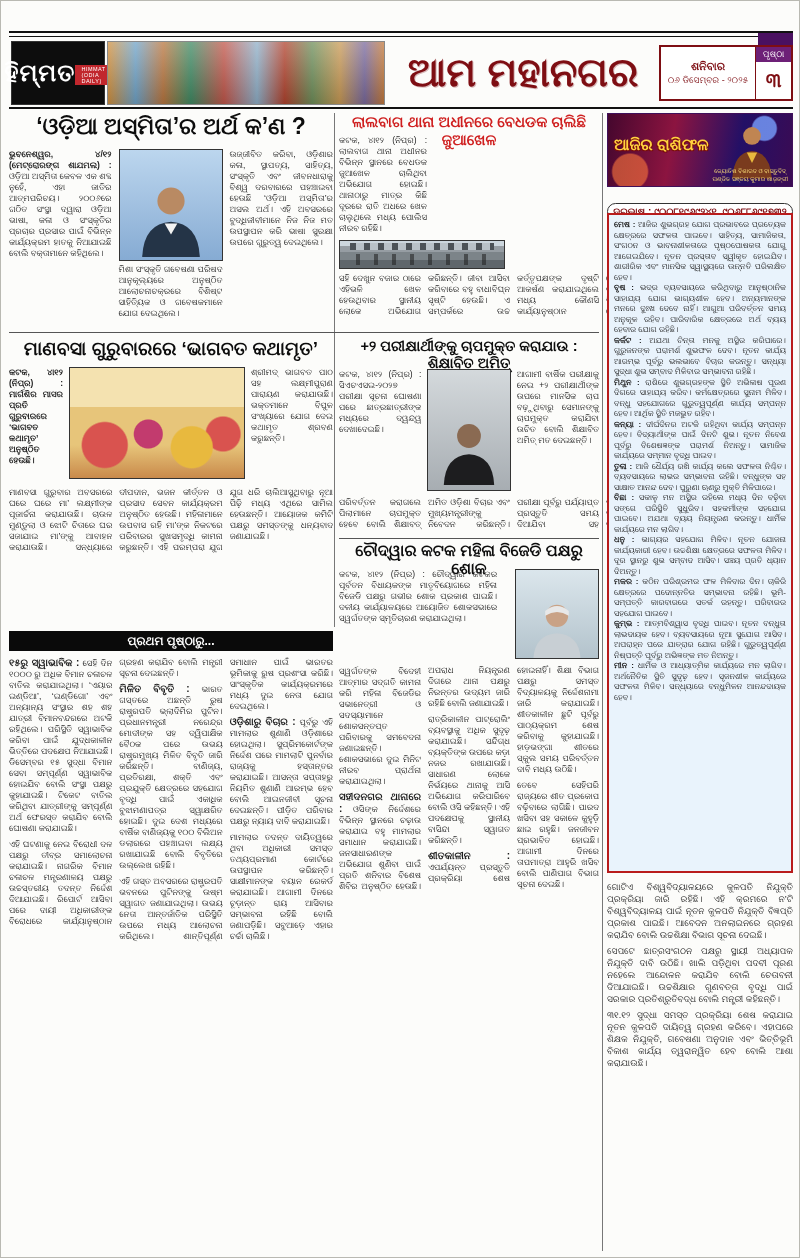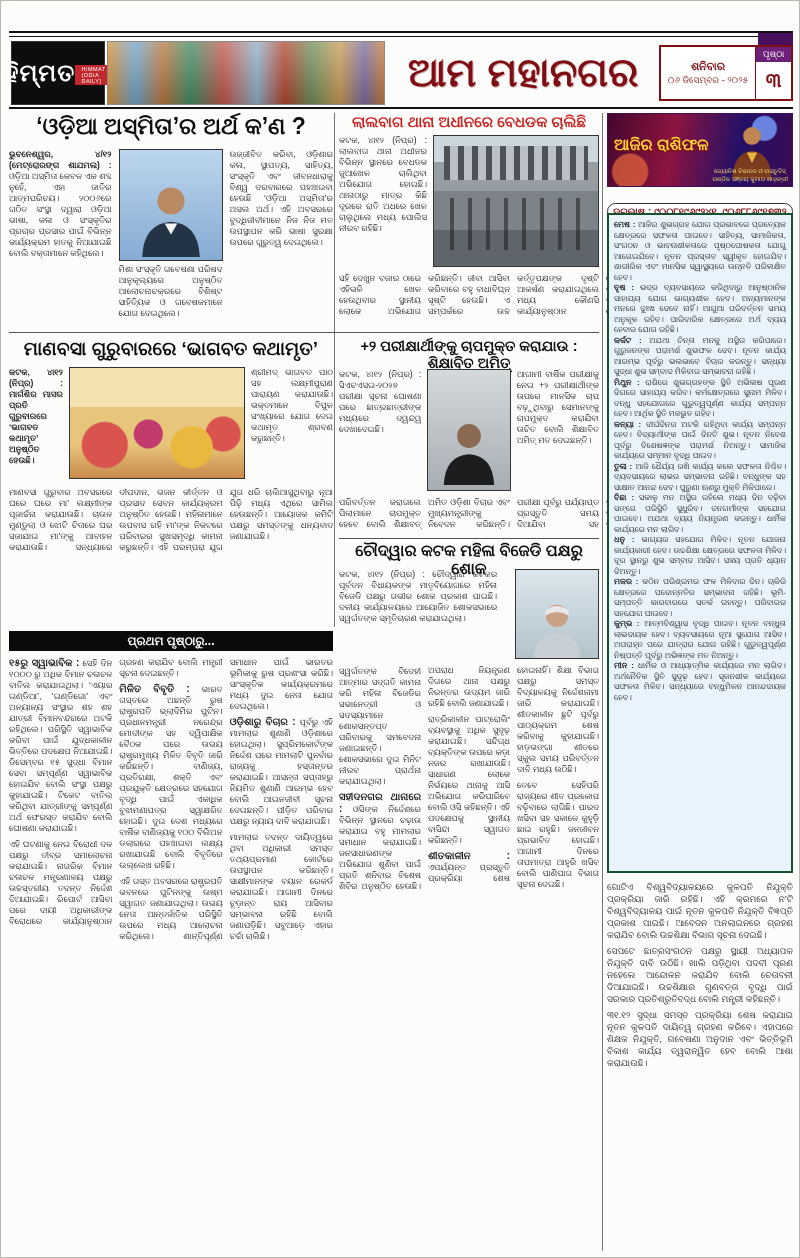--- a/index.html
+++ b/index.html
@@ -76,21 +76,21 @@
       radial-gradient(circle at 12% 80%, rgba(255,120,60,.6) 0 10%, transparent 11%),
       linear-gradient(100deg,#45072e,#8c1440 35%,#231066 70%,#3b0b53); }
   .astro-title { position:absolute; left:6px; top:22px; font-size:16px; font-weight:bold; color:#ffd23f;
     text-shadow:1px 1px 0 #7a0d0d, -1px 1px 0 #7a0d0d; }
   .astro-cred { position:absolute; right:4px; bottom:3px; text-align:center; color:#ffe27a; font-size:6px; line-height:8px; }
   .astro-fig { position:absolute; right:14px; top:6px; }
   .phone-pill { left:606px; top:202px; width:186px; height:17px; background:#fff; border:1.5px solid #333;
     border-radius:9px; display:flex; align-items:center; justify-content:center;
     font-size:10px; font-weight:bold; color:#7e0e13; }
   .rashi-box { left:606px; top:212px; width:186px; height:660px; background:#e9f3fc;
-    border:2px solid #14532d; padding:5px 5px; overflow:hidden; }
+    border:2px solid #b91c1c; padding:5px 5px; overflow:hidden; }
   .rashi-box .bt { font-size:8px; line-height:10.5px; }
   .sign { font-weight:bold; }
   .right-bottom { left:606px; top:880px; width:186px; height:370px; overflow:hidden; }
   .right-bottom .bt { font-size:9px; line-height:12px; }
 
   
   .fp-banner { left:8px; top:630px; width:324px; height:20px; background:#0a0a0a; color:#fff;
     display:flex; align-items:center; justify-content:center; font-weight:bold; font-size:12px; }
 </style>
 </head>
@@ -137,21 +137,21 @@
           <path d="M14 100 Q16 58 50 56 Q84 58 86 100 Z" fill="#243447"></path>
           <path d="M42 58 L50 72 L58 58 Z" fill="#f2f2f2"></path>
         </svg>
       </div>
       <div class="bt" style="margin-top:3px;">ମିଶା ସଂସ୍କୃତି ଗବେଷଣା ପରିଷଦ ଆନୁକୂଲ୍ୟରେ ଅନୁଷ୍ଠିତ ଆଲୋଚନାଚକ୍ରରେ ବିଶିଷ୍ଟ ସାହିତ୍ୟିକ ଓ ଗବେଷକମାନେ ଯୋଗ ଦେଇଥିଲେ।</div>
     </div>
     <div class="bt" style="width:104px;">ଉଜ୍ଜୀବିତ କରିବା, ଓଡ଼ିଶାର କଳା, ସ୍ଥାପତ୍ୟ, ସାହିତ୍ୟ, ସଂସ୍କୃତି ଏବଂ ଜୀବନଧାରାକୁ ବିଶ୍ୱ ଦରବାରରେ ପହଞ୍ଚାଇବା ହେଉଛି ‘ଓଡ଼ିଆ ଅସ୍ମିତା’ର ଅସଲ ଅର୍ଥ। ଏହି ଅବସରରେ ବୁଦ୍ଧିଜୀବୀମାନେ ନିଜ ନିଜ ମତ ଉପସ୍ଥାପନ କରି ଭାଷା ସୁରକ୍ଷା ଉପରେ ଗୁରୁତ୍ୱ ଦେଇଥିଲେ।</div>
   </div>
 
   <div class="abs hl-red" style="left:338px;top:112px;width:260px;">ଲାଲବାଗ ଥାନା ଅଧୀନରେ ବେଧଡକ ଚାଲିଛି ଜୁଆଖେଳ</div>
-  <div class="abs" style="left:338px;top:134px;width:260px;height:134px;display:flex;gap:6px;">
+  <div class="abs" style="left:338px;top:134px;width:260px;height:134px;display:flex;gap:6px;flex-direction:column;">
     <div class="bt" style="width:88px;">କଟକ, ୪ା୧୨ (ନିପ୍ର) : ଲାଲବାଗ ଥାନା ଅଧୀନର ବିଭିନ୍ନ ସ୍ଥାନରେ ବେଧଡକ ଜୁଆଖେଳ ଚାଲିଥିବା ଅଭିଯୋଗ ହୋଇଛି। ଥାନାଠାରୁ ମାତ୍ର କିଛି ଦୂରରେ ରାତି ଅଧରେ ଖେଳ ଚାଲୁଥିଲେ ମଧ୍ୟ ପୋଲିସ ନୀରବ ରହିଛି।</div>
     <div class="photo ph-building" style="width:166px;height:132px;"></div>
   </div>
   <div class="abs bt cols3" style="left:338px;top:272px;width:260px;height:54px;">ସହି ଦେଖୁନ ବଜାର ଠାରେ ଏହିଭଳି ଖେଳ ହେଉଥିବାର ସ୍ଥାନୀୟ ଲୋକେ ଅଭିଯୋଗ କରିଛନ୍ତି। ଜୀବା ଆସିବା କରିବାରେ ବହୁ ବାଧାବିଘ୍ନ ସୃଷ୍ଟି ହେଉଛି। ଏ ସମ୍ପର୍କରେ ଉଚ୍ଚ କର୍ତ୍ତୃପକ୍ଷଙ୍କ ଦୃଷ୍ଟି ଆକର୍ଷଣ କରାଯାଇଥିଲେ ମଧ୍ୟ କୌଣସି କାର୍ଯ୍ୟାନୁଷ୍ଠାନ ହୋଇନାହିଁ। ତୁରନ୍ତ ଚଢ଼ାଉ କରି ଦୋଷୀଙ୍କୁ ଗିରଫ କରିବାକୁ ଦାବି ହୋଇଛି। ନଚେତ ଆନ୍ଦୋଳନ କରାଯିବ ବୋଲି ବାସିନ୍ଦା ଚେତାବନୀ ଦେଇଛନ୍ତି।</div>
 
   <div class="abs hl-m" style="left:8px;top:337px;width:324px;">ମାଣବସା ଗୁରୁବାରରେ ‘ଭାଗବତ କଥାମୃତ’</div>
   <div class="abs" style="left:8px;top:366px;width:324px;height:114px;display:flex;gap:6px;">
     <div class="bt byl" style="width:54px;">କଟକ, ୪ା୧୨ (ନିପ୍ର) : ମାର୍ଗଶିର ମାସର ପ୍ରତି ଗୁରୁବାରରେ ‘ଭାଗବତ କଥାମୃତ’ ଅନୁଷ୍ଠିତ ହେଉଛି।</div>
     <div class="photo ph-ritual" style="width:176px;height:112px;"></div>
     <div class="bt" style="width:82px;">ଶ୍ରୀମଦ୍ ଭାଗବତ ପାଠ ସହ ଲକ୍ଷ୍ମୀପୁରାଣ ପାରାୟଣ କରାଯାଉଛି। ଭକ୍ତମାନେ ବିପୁଳ ସଂଖ୍ୟାରେ ଯୋଗ ଦେଇ କଥାମୃତ ଶ୍ରବଣ କରୁଛନ୍ତି।</div>
@@ -217,21 +217,21 @@
   </div>
   <div class="abs phone-pill">ଦୂରଭାଷ : ୯୦୦୮୧୯୬୯୨୪୧, ୯୦୬୮୮୬୯୧୭୩୨</div>
 
   <div class="abs rashi-box">
     <div class="bt"><span class="sign">ମେଷ :</span> <span>ଆଜିର ଶୁଭଗ୍ରହ ଯୋଗ ପ୍ରଭାବରେ ପ୍ରତ୍ୟେକ କ୍ଷେତ୍ରରେ ସଫଳତା ପାଇବେ। ସାହିତ୍ୟ, ସାମାଜିକତା, ସଂଗଠନ ଓ ଭାବନାଶୀଳତାରେ ପୃଷ୍ଠପୋଷକତା ଯୋଗୁ ଆଗେଇଯିବେ। ନୂତନ ପ୍ରସ୍ତାବ ସ୍ୱୀକୃତ ହୋଇଯିବ। ଶାରୀରିକ ଏବଂ ମାନସିକ ସ୍ୱାସ୍ଥ୍ୟରେ ଉନ୍ନତି ପରିଲକ୍ଷିତ ହେବ।</span></div>
     <div class="bt"><span class="sign">ବୃଷ :</span> <span>ଭଦ୍ର ବ୍ୟବସାୟରେ କରିଥିବାରୁ ଆନୁଷ୍ଠାନିକ ସାହାଯ୍ୟ ଯୋଗ ଭାଗ୍ୟଶୀଳ ହେବ। ଅନ୍ୟମାନଙ୍କ ମନରେ ଦୁଃଖ ଦେବେ ନାହିଁ। ଆଗୁଆ ପରିବର୍ତ୍ତନ ସମୟ ଅନୁକୂଳ ରହିବ। ପାରିବାରିକ କ୍ଷେତ୍ରରେ ଅର୍ଥ ବ୍ୟୟ ହେବାର ଯୋଗ ରହିଛି।</span></div>
     <div class="bt"><span class="sign">କର୍କଟ :</span> <span>ଅଯଥା ଚିନ୍ତା ମନକୁ ଅସ୍ଥିର କରିପାରେ। ଗୁରୁଜନଙ୍କ ପରାମର୍ଶ ଶୁଭଫଳ ଦେବ। ନୂତନ କାର୍ଯ୍ୟ ଆରମ୍ଭ ପୂର୍ବରୁ ଭଲଭାବେ ବିଚାର କରନ୍ତୁ। ସନ୍ଧ୍ୟା ସୁଦ୍ଧା ଶୁଭ ସମ୍ବାଦ ମିଳିବାର ସମ୍ଭାବନା ରହିଛି।</span></div>
     <div class="bt"><span class="sign">ମିଥୁନ :</span> <span>ରାଶିରେ ଶୁଭଗ୍ରହଙ୍କ ସ୍ଥିତି ଅଭିଳାଷ ପୂରଣ ଦିଗରେ ସାହାଯ୍ୟ କରିବ। କର୍ମକ୍ଷେତ୍ରରେ ସୁନାମ ମିଳିବ। ବନ୍ଧୁ ସହଯୋଗରେ ଗୁରୁତ୍ୱପୂର୍ଣ୍ଣ କାର୍ଯ୍ୟ ସମ୍ପନ୍ନ ହେବ। ଆର୍ଥିକ ସ୍ଥିତି ମଜଭୁତ ରହିବ।</span></div>
     <div class="bt"><span class="sign">କନ୍ୟା :</span> <span>ଦୀର୍ଘଦିନର ଅଟକି ରହିଥିବା କାର୍ଯ୍ୟ ସମ୍ପନ୍ନ ହେବ। ବିଦ୍ୟାର୍ଥୀଙ୍କ ପାଇଁ ଦିନଟି ଶୁଭ। ନୂତନ ନିବେଶ ପୂର୍ବରୁ ବିଶେଷଜ୍ଞଙ୍କ ପରାମର୍ଶ ନିଅନ୍ତୁ। ସାମାଜିକ କାର୍ଯ୍ୟରେ ସମ୍ମାନ ବୃଦ୍ଧି ପାଇବ।</span></div>
     <div class="bt"><span class="sign">ତୁଳା :</span> <span>ଆଜି ଧୈର୍ଯ୍ୟ ରଖି କାର୍ଯ୍ୟ କଲେ ସଫଳତା ନିଶ୍ଚିତ। ବ୍ୟବସାୟରେ ଲାଭର ସମ୍ଭାବନା ରହିଛି। ବନ୍ଧୁଙ୍କ ସହ ସାକ୍ଷାତ ଆନନ୍ଦ ଦେବ। ପୁରୁଣା ଋଣରୁ ମୁକ୍ତି ମିଳିପାରେ।</span></div>
-    <div class="bt"><span class="sign">ବିଛା :</span> <span>ସକାଳୁ ମନ ଅସ୍ଥିର ରହିଲେ ମଧ୍ୟ ଦିନ ବଢ଼ିବା ସଙ୍ଗେ ପରିସ୍ଥିତି ସୁଧୁରିବ। ଦନଗର୍ମୀଙ୍କ ସହଯୋଗ ପାଇବେ। ଅଯଥା ବ୍ୟୟ ନିୟନ୍ତ୍ରଣ କରନ୍ତୁ। ଧାର୍ମିକ କାର୍ଯ୍ୟରେ ମନ ଲାଗିବ।</span></div>
+    <div class="bt"><span class="sign">ବିଛା :</span> <span>ସକାଳୁ ମନ ଅସ୍ଥିର ରହିଲେ ମଧ୍ୟ ଦିନ ବଢ଼ିବା ସଙ୍ଗେ ପରିସ୍ଥିତି ସୁଧୁରିବ। ସହକର୍ମୀଙ୍କ ସହଯୋଗ ପାଇବେ। ଅଯଥା ବ୍ୟୟ ନିୟନ୍ତ୍ରଣ କରନ୍ତୁ। ଧାର୍ମିକ କାର୍ଯ୍ୟରେ ମନ ଲାଗିବ।</span></div>
     <div class="bt"><span class="sign">ଧନୁ :</span> <span>ଭାଗ୍ୟର ସହଯୋଗ ମିଳିବ। ନୂତନ ଯୋଜନା କାର୍ଯ୍ୟକାରୀ ହେବ। ଉଚ୍ଚଶିକ୍ଷା କ୍ଷେତ୍ରରେ ସଫଳତା ମିଳିବ। ଦୂର ସ୍ଥାନରୁ ଶୁଭ ସମ୍ବାଦ ଆସିବ। ସଞ୍ଚୟ ପ୍ରତି ଧ୍ୟାନ ଦିଅନ୍ତୁ।</span></div>
     <div class="bt"><span class="sign">ମକର :</span> <span>କଠିନ ପରିଶ୍ରମର ଫଳ ମିଳିବାର ଦିନ। ଚାକିରି କ୍ଷେତ୍ରରେ ପଦୋନ୍ନତିର ସମ୍ଭାବନା ରହିଛି। ଭୂମି-ସମ୍ପତ୍ତି କାରବାରରେ ସତର୍କ ରହନ୍ତୁ। ପରିବାରର ସହଯୋଗ ପାଇବେ।</span></div>
     <div class="bt"><span class="sign">କୁମ୍ଭ :</span> <span>ଆତ୍ମବିଶ୍ୱାସ ବୃଦ୍ଧି ପାଇବ। ନୂତନ ବନ୍ଧୁତା ଲାଭଦାୟକ ହେବ। ବ୍ୟବସାୟରେ ନୂଆ ସୁଯୋଗ ଆସିବ। ଅପରାହ୍ନ ପରେ ଯାତ୍ରାର ଯୋଗ ରହିଛି। ଗୁରୁତ୍ୱପୂର୍ଣ୍ଣ ନିଷ୍ପତ୍ତି ପୂର୍ବରୁ ଅଭିଜ୍ଞଙ୍କ ମତ ନିଅନ୍ତୁ।</span></div>
     <div class="bt"><span class="sign">ମୀନ :</span> <span>ଧାର୍ମିକ ଓ ଆଧ୍ୟାତ୍ମିକ କାର୍ଯ୍ୟରେ ମନ ଲାଗିବ। ଅର୍ଥନୈତିକ ସ୍ଥିତି ସୁଦୃଢ଼ ହେବ। ସୃଜନଶୀଳ କାର୍ଯ୍ୟରେ ସଫଳତା ମିଳିବ। ସନ୍ଧ୍ୟାରେ ବନ୍ଧୁମିଳନ ଆନନ୍ଦଦାୟକ ହେବ।</span></div>
   </div>
 
   <div class="abs right-bottom">
     <div class="bt para">ଗୋଟିଏ ବିଶ୍ୱବିଦ୍ୟାଳୟରେ କୁଳପତି ନିଯୁକ୍ତି ପ୍ରକ୍ରିୟା ଜାରି ରହିଛି। ଏହି କ୍ରମରେ ନ’ଟି ବିଶ୍ୱବିଦ୍ୟାଳୟ ପାଇଁ ନୂତନ କୁଳପତି ନିଯୁକ୍ତି ବିଜ୍ଞପ୍ତି ପ୍ରକାଶ ପାଇଛି। ଆବେଦନ ଅନଲାଇନରେ ଗ୍ରହଣ କରାଯିବ ବୋଲି ଉଚ୍ଚଶିକ୍ଷା ବିଭାଗ ସୂଚନା ଦେଇଛି।</div>
     <div class="bt para">ସେପଟେ ଛାତ୍ରସଂଗଠନ ପକ୍ଷରୁ ସ୍ଥାୟୀ ଅଧ୍ୟାପକ ନିଯୁକ୍ତି ଦାବି ଉଠିଛି। ଖାଲି ପଡ଼ିଥିବା ପଦବୀ ପୂରଣ ନହେଲେ ଆନ୍ଦୋଳନ କରାଯିବ ବୋଲି ଚେତାବନୀ ଦିଆଯାଇଛି। ଉଚ୍ଚଶିକ୍ଷାର ଗୁଣବତ୍ତା ବୃଦ୍ଧି ପାଇଁ ସରକାର ପ୍ରତିଶ୍ରୁତିବଦ୍ଧ ବୋଲି ମନ୍ତ୍ରୀ କହିଛନ୍ତି।</div>
     <div class="bt para">୩୧.୧୨ ସୁଦ୍ଧା ସମସ୍ତ ପ୍ରକ୍ରିୟା ଶେଷ କରାଯାଇ ନୂତନ କୁଳପତି ଦାୟିତ୍ୱ ଗ୍ରହଣ କରିବେ। ଏହାପରେ ଶିକ୍ଷକ ନିଯୁକ୍ତି, ଗବେଷଣା ଅନୁଦାନ ଏବଂ ଭିତ୍ତିଭୂମି ବିକାଶ କାର୍ଯ୍ୟ ତ୍ୱରାନ୍ୱିତ ହେବ ବୋଲି ଆଶା କରାଯାଉଛି।</div>

